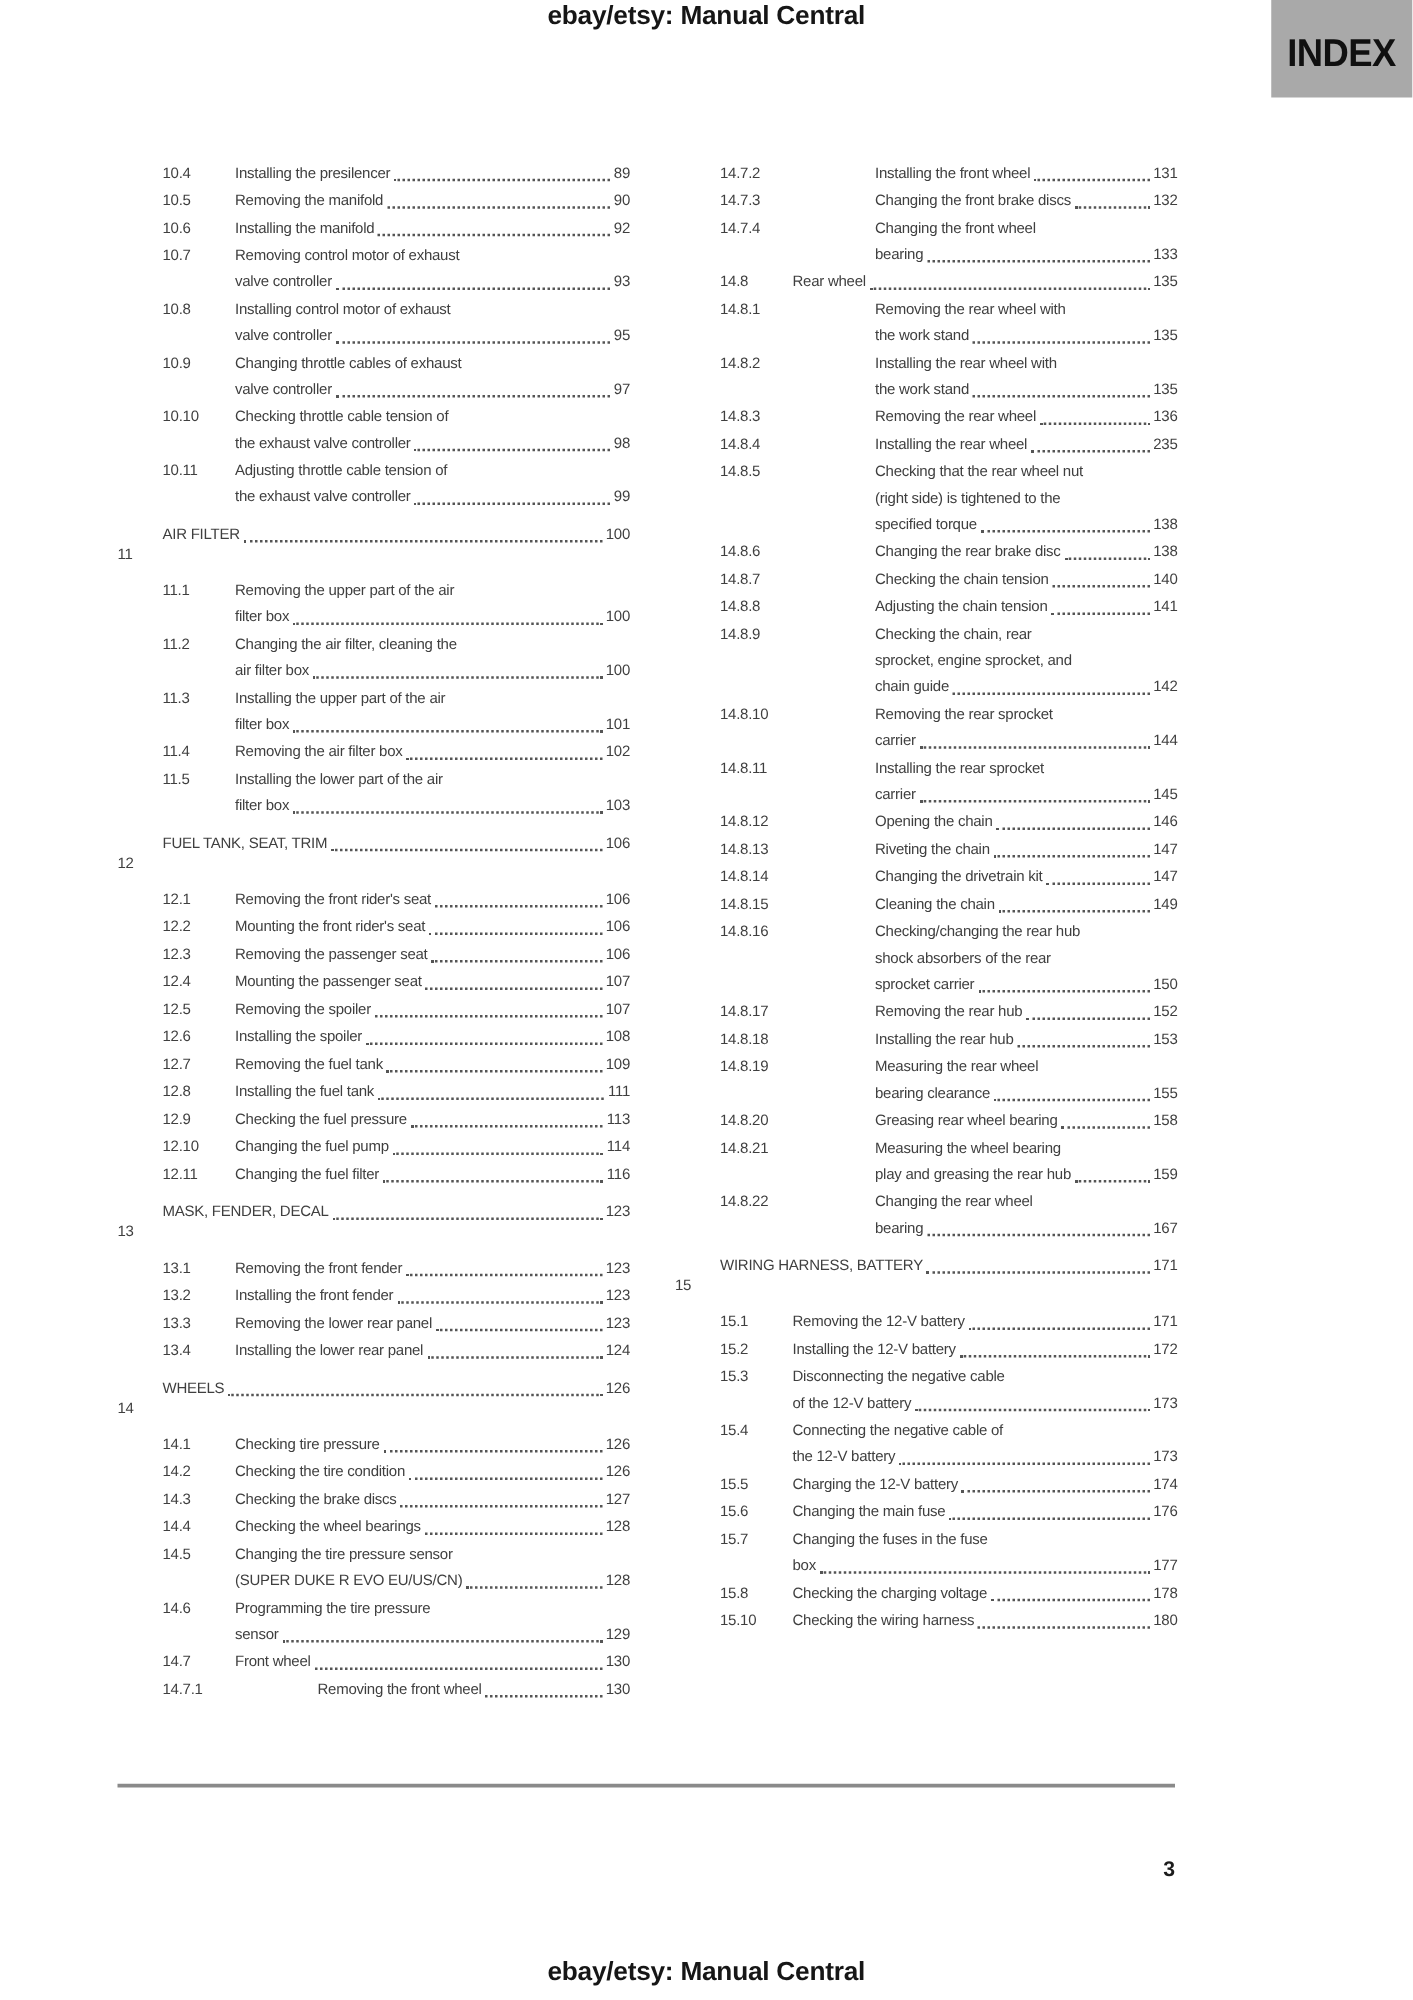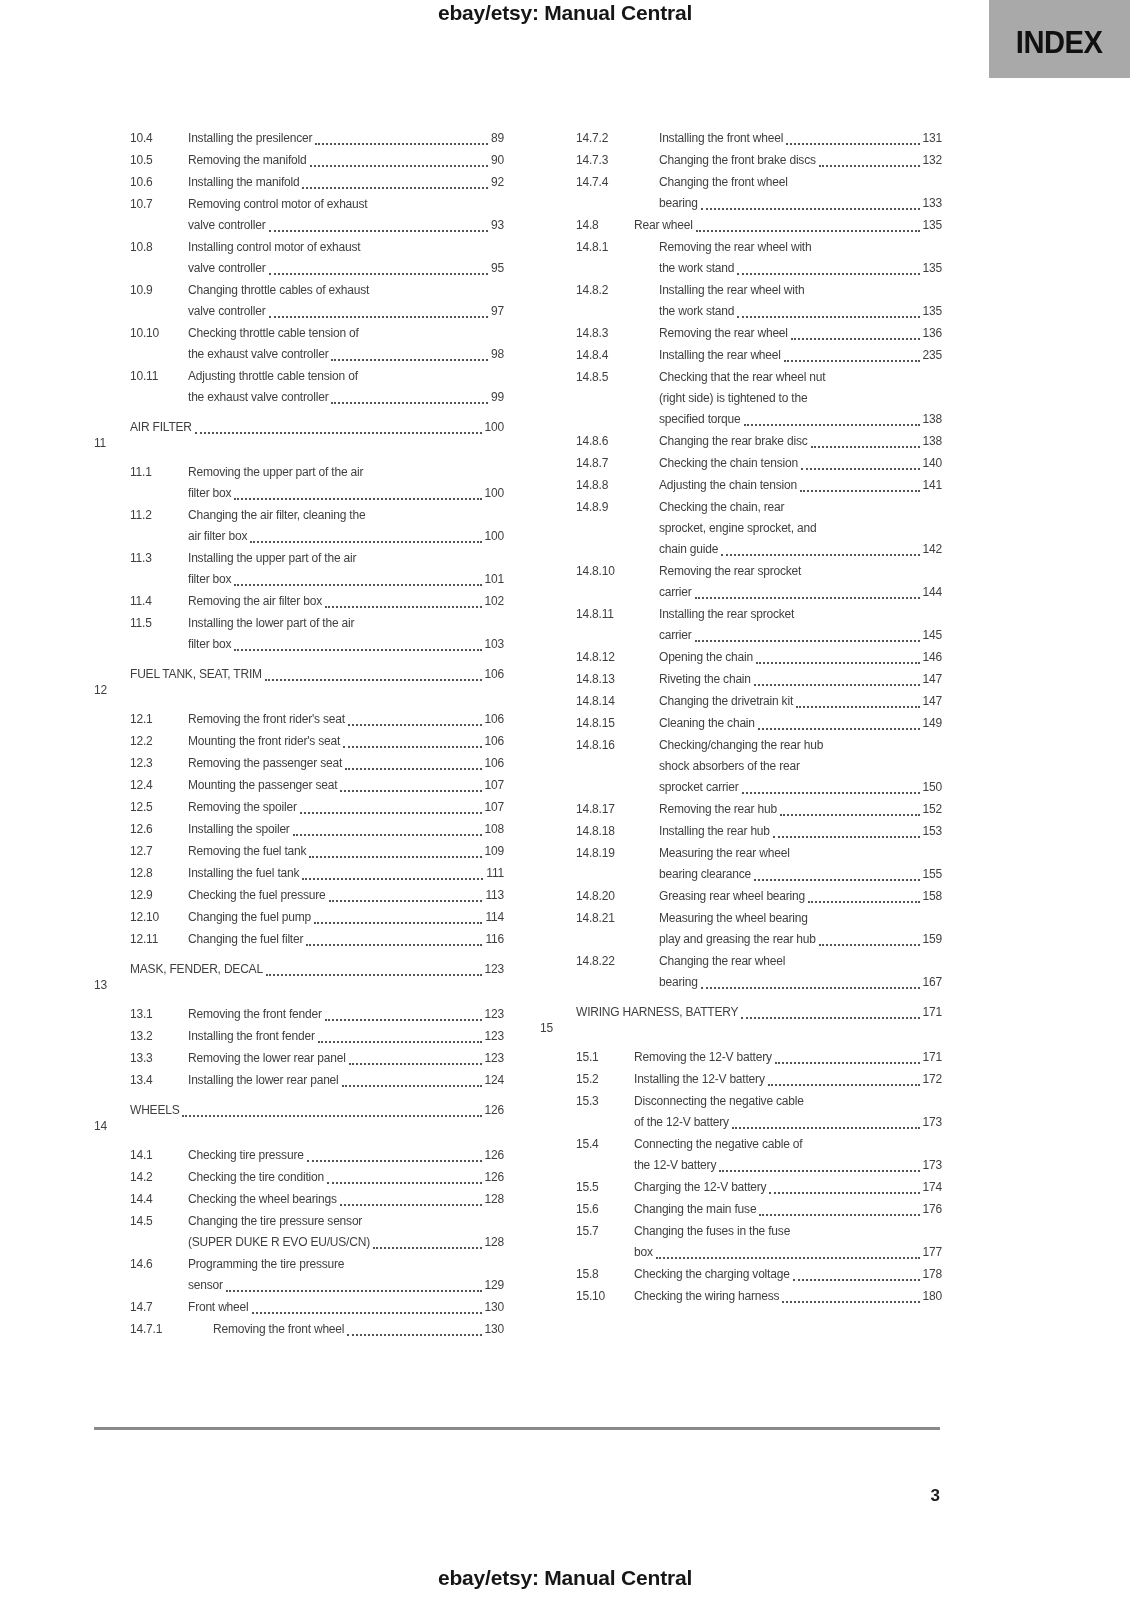--- a/index.html
+++ b/index.html
@@ -5,40 +5,40 @@
   html,body { margin:0; padding:0; }
   body {
     width:1130px; height:1600px; position:relative; background:#ffffff;
     font-family:"Liberation Sans", sans-serif; overflow:hidden;
   }
   .header-title {
     position:absolute; top:1px; left:0; width:100%; text-align:center;
     font-size:21px; font-weight:600; color:#161616; letter-spacing:-0.2px;
   }
   .index-box {
-    position:absolute; top:0; right:0; width:141px; height:78px;
+    position:absolute; top:0; right:0; width:113px; height:78px;
     background:#a9a9a9; display:flex; align-items:center; justify-content:center;
   }
   .index-label {
     font-size:31px; font-weight:bold; color:#101010; letter-spacing:-0.5px;
     transform:scaleX(0.94); margin-top:8px;
   }
   .content {
     position:absolute; top:128px; left:94px; display:flex; gap:36px;
     color:#3f3f3f; font-size:12px; line-height:21px; letter-spacing:-0.2px;
   }
   .col-left  { width:410px; }
   .col-right { width:402px; }
   .entry { display:flex; margin-bottom:1px; }
   .entry .num { flex-shrink:0; }
   .lvl1 { margin-top:9px; margin-bottom:8px; }
   .lvl1 .num { width:36px;margin-top:16px; }
   .lvl2 { padding-left:36px; }
   .lvl2 .num { width:58px; }
-  .lvl3 { padding-left:36px; }
+  .lvl3 { padding-left:36px;gap:41px; }
   .lvl3 .num { width:83px; }
   .body { flex:1; min-width:0; }
   .line { display:flex; align-items:flex-end; }
   .txt { white-space:nowrap; }
   .leader {
     flex:1 1 auto; min-width:6px; margin:0 3px 4px 3px;
     border-bottom:2px dotted #555555;
   }
   .page { white-space:nowrap; }
   .footer-rule {
@@ -426,20 +426,30 @@
         <span class="num">14.2</span>
         <div class="body">
           <div class="line">
             <span class="txt">Checking the tire condition</span>
             <span class="leader"></span>
             <span class="page">126</span>
           </div>
         </div>
       </div>
       <div class="entry lvl2">
+        <span class="num">14.3</span>
+        <div class="body">
+          <div class="line">
+            <span class="txt">Checking the brake discs</span>
+            <span class="leader"></span>
+            <span class="page">127</span>
+          </div>
+        </div>
+      </div>
+      <div class="entry lvl2">
         <span class="num">14.4</span>
         <div class="body">
           <div class="line">
             <span class="txt">Checking the wheel bearings</span>
             <span class="leader"></span>
             <span class="page">128</span>
           </div>
         </div>
       </div>
       <div class="entry lvl2">

